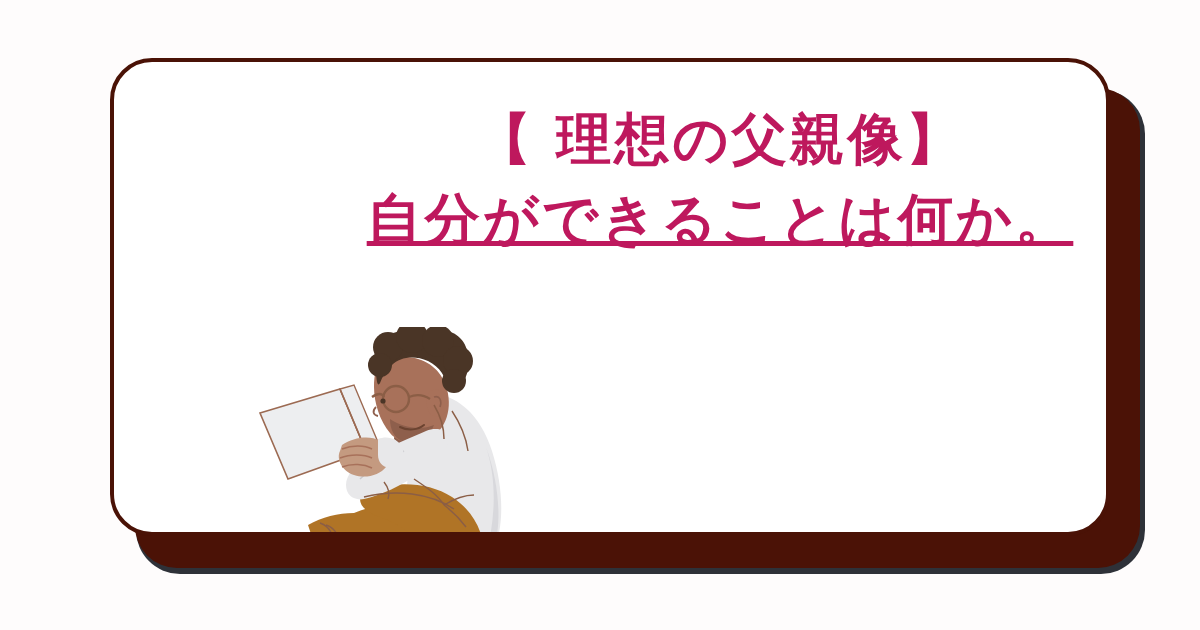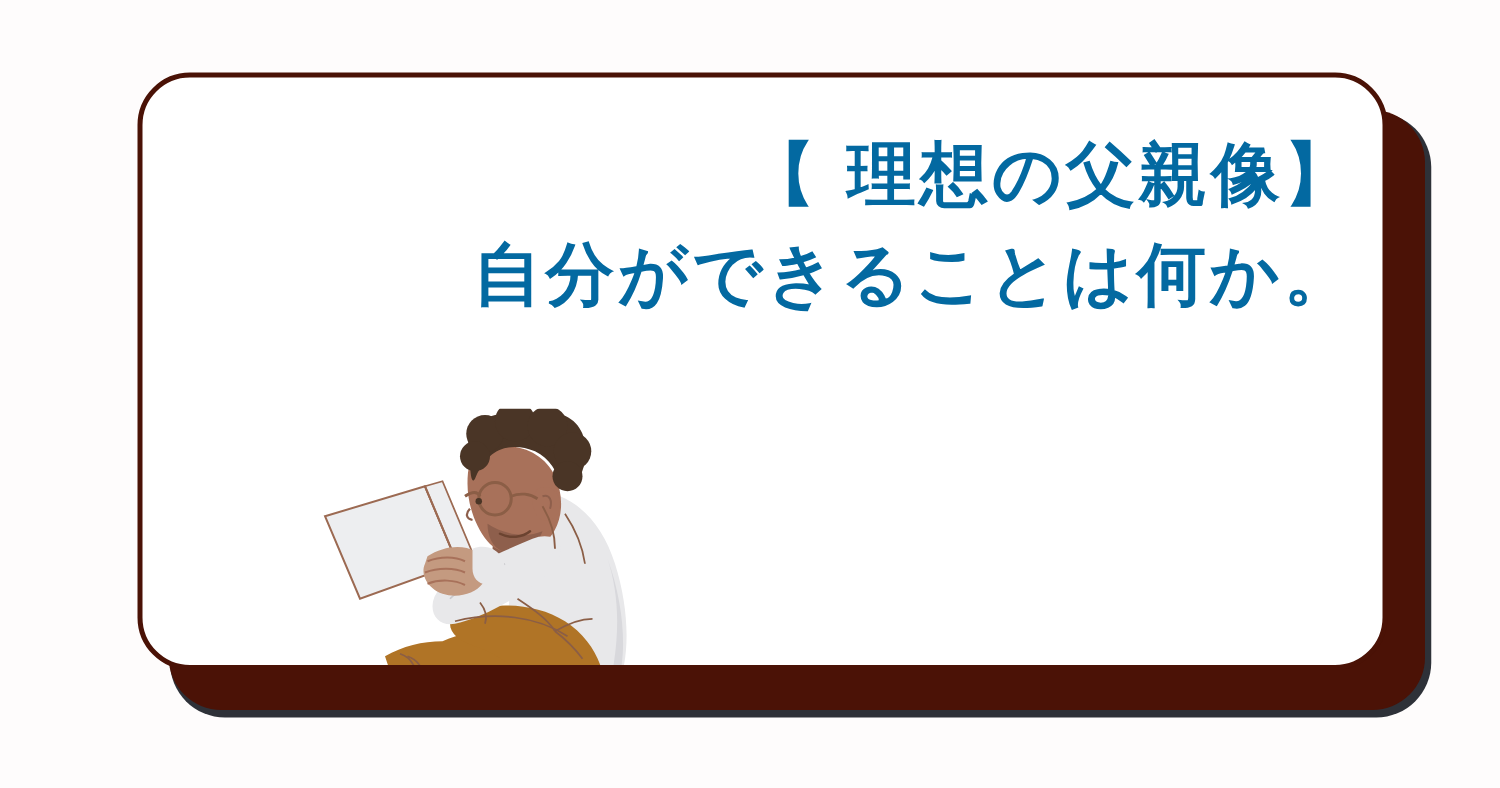--- a/index.html
+++ b/index.html
@@ -49,41 +49,42 @@
     box-sizing: border-box;
     overflow: hidden;
   }
 
   
   .text-block {
     position: absolute;
     left: 355px;
     top: 112px;
     width: 730px;
-    text-align: right;
-    color: #0369a1;
+    text-align: center;
+    color: #be185d;
     line-height: 1.0;
   }
   .line {
     display: block;
     white-space: nowrap;
     font-family: "DejaVu Sans", "Liberation Sans", sans-serif;
     font-weight: 700;
     letter-spacing: 0.055em;
   }
   .line-1 {
     font-size: 55px;
     margin-bottom: 25px;
   }
   .line-2 {
     font-size: 55px;
     margin-bottom: 25px;
   }
   .line-3 {
     font-size: 55px;
+    text-decoration: underline;
   }
 
   
   .illustration {
     position: absolute;
     left: 140px;
     top: 265px;
     width: 270px;
     height: 275px;
   }

